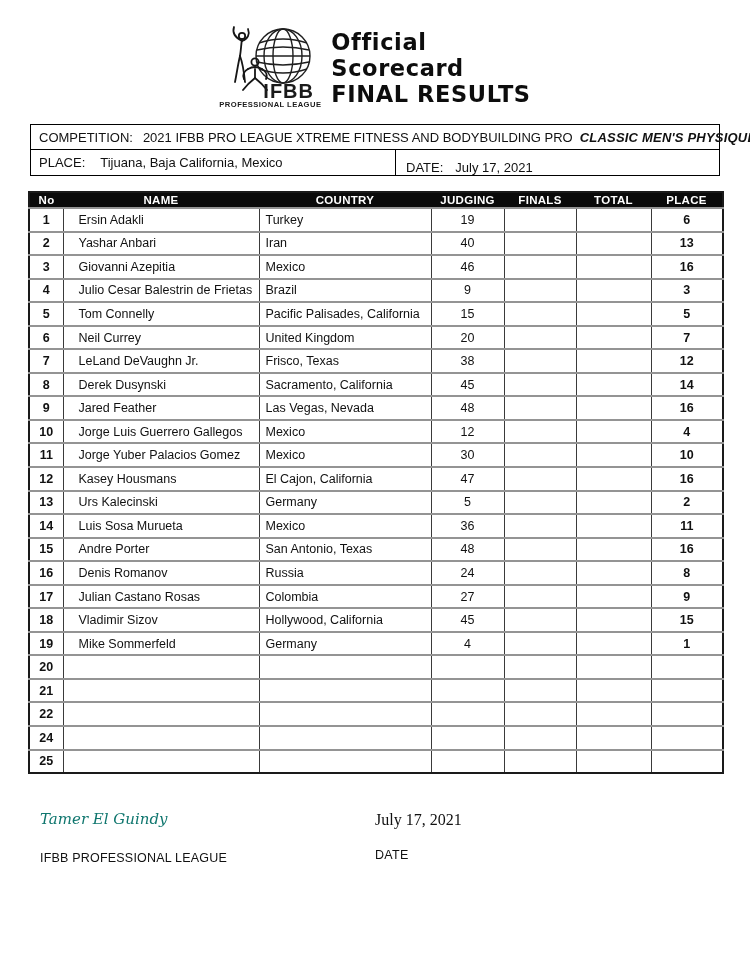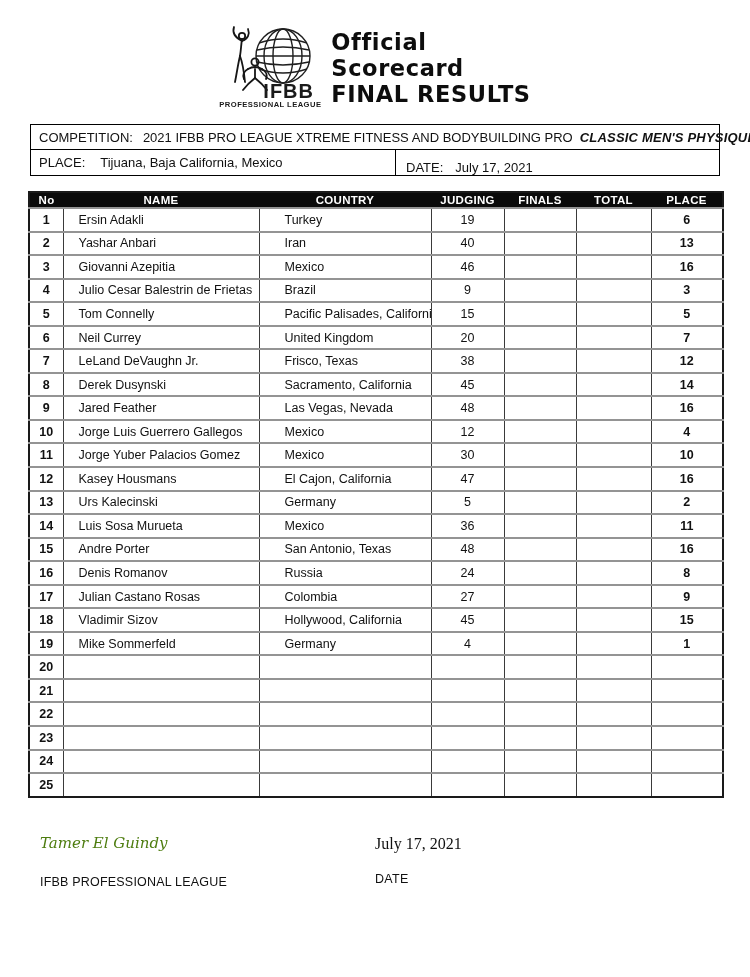--- a/index.html
+++ b/index.html
@@ -83,32 +83,32 @@
   table.results td {
     border-left: 1px solid #3a3a3a;
     border-top: 2px solid #949494;
     font-size: 12.5px;
     vertical-align: middle;
     overflow: hidden; white-space: nowrap;
   }
   table.results td:first-child { border-left: none; }
   td.c-no    { text-align: center; font-weight: bold; }
   td.c-name  { padding-left: 15px; }
-  td.c-country { padding-left: 25px; }
+  td.c-country { padding-left: 6px; }
   td.c-judging { text-align: center; }
   td.c-place { text-align: center; font-weight: bold; }
 
   
   .footer { display: flex; margin: 36px 0 0 40px; }
   .f-left { width: 335px; }
   .sig {
     font-family: "DejaVu Serif", serif;
     font-style: italic;
     font-size: 15px;
-    color: #4d7c0f;
+    color: #0f766e;
   }
   .org { margin-top: 23px; font-size: 12.5px; letter-spacing: 0.2px; }
   .f-right { padding-top: 1px; }
   .date-val { font-family: "Liberation Serif", serif; font-size: 16px; }
   .date-lbl { margin-top: 19px; font-size: 12.5px; letter-spacing: 0.3px; }
 </style>
 </head>
 <body>
 
 <div class="masthead">
@@ -385,29 +385,20 @@
       <tr class="row">
       <td class="c-no">22</td>
       <td class="c-name"></td>
       <td class="c-country"></td>
       <td class="c-judging"></td>
       <td class="c-finals"></td>
       <td class="c-total"></td>
       <td class="c-place"></td>
     </tr>
       <tr class="row">
-      <td class="c-no">23</td>
-      <td class="c-name"></td>
-      <td class="c-country"></td>
-      <td class="c-judging"></td>
-      <td class="c-finals"></td>
-      <td class="c-total"></td>
-      <td class="c-place"></td>
-    </tr>
-      <tr class="row">
       <td class="c-no">24</td>
       <td class="c-name"></td>
       <td class="c-country"></td>
       <td class="c-judging"></td>
       <td class="c-finals"></td>
       <td class="c-total"></td>
       <td class="c-place"></td>
     </tr>
       <tr class="row">
       <td class="c-no">25</td>

